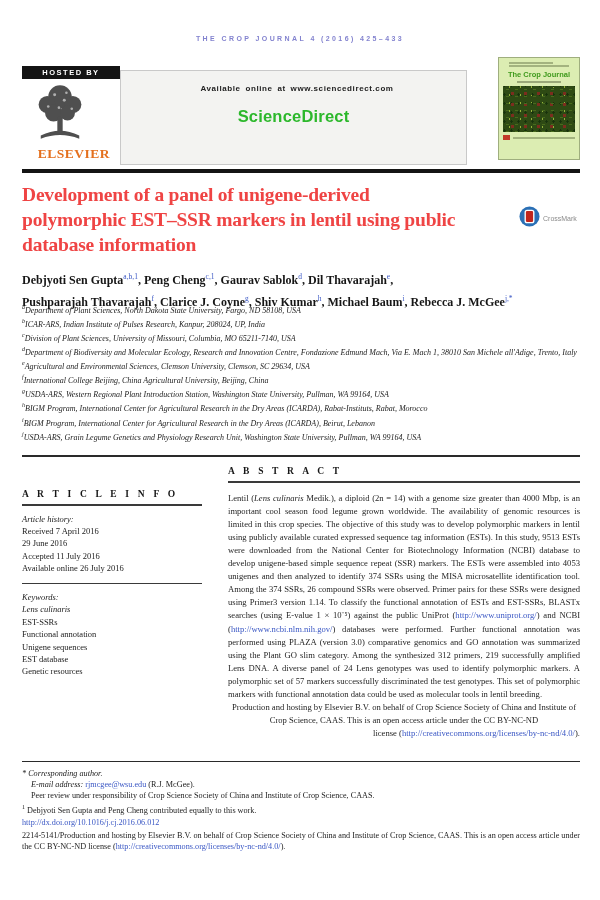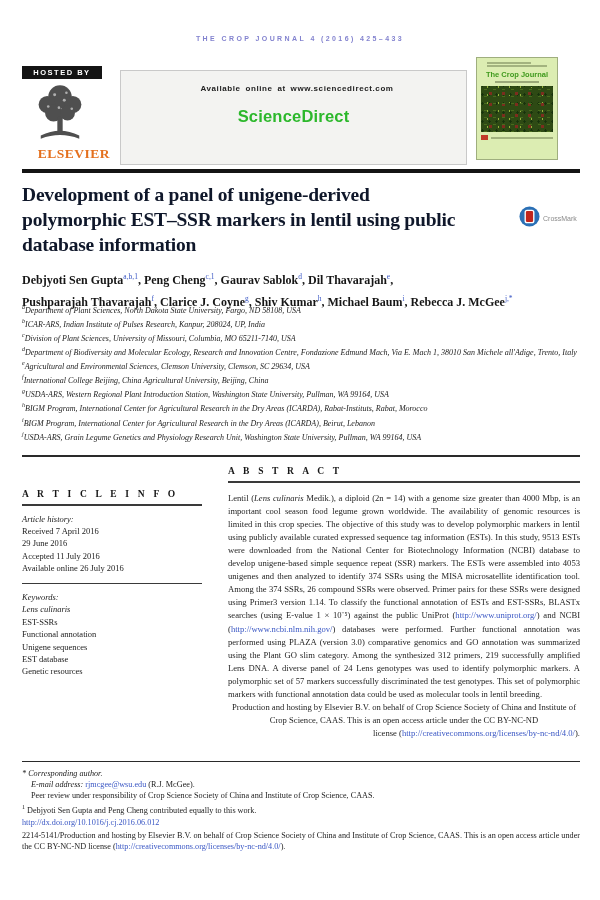--- a/index.html
+++ b/index.html
@@ -10,52 +10,52 @@
   html,body{width:600px;height:900px;}
   body{background:#fff; font-family:"Liberation Serif", serif; color:#1c1c1c; position:relative; overflow:hidden;}
   .abs{position:absolute;}
 
   
   .journal-line{top:35px; left:0; width:600px; text-align:center;
     font-family:"Liberation Sans",sans-serif; font-size:7px; font-weight:bold;
     letter-spacing:2.4px; color:var(--headerblue);}
 
   
-  .hosted-box{left:22px; top:66px; width:80px; height:13px; background:#141414; color:#fff;
+  .hosted-box{left:22px; top:66px; width:98px; height:13px; background:#141414; color:#fff;
     font-family:"Liberation Sans",sans-serif; font-size:7.5px; font-weight:bold;
     letter-spacing:1.5px; text-align:center; line-height:13px;}
   .tree{left:27px; top:82px;}
   .elsevier-word{left:20px; top:146px; width:90px; text-align:right; color:var(--orange);
     font-family:"Liberation Serif",serif; font-weight:bold; font-size:13.5px; letter-spacing:.5px;}
   .sd-box{left:120px; top:70px; width:347px; height:95px; background:#f3f3f1; border:1px solid #c9c9c9; text-align:center;}
   .available{margin-top:13px; font-family:"Liberation Sans",sans-serif; font-size:8px; font-weight:bold; letter-spacing:.6px; color:#222; word-spacing:2px;margin-left:7px;}
   .sciencedirect{margin-top:14px; font-family:"Liberation Sans",sans-serif; font-size:16.5px; font-weight:bold; color:var(--sdgreen); letter-spacing:.2px;}
 
   
-  .cover{left:476px; top:57px; width:82px; height:103px; background:var(--covergreen); border:1px solid #9fae7e; padding:3px 4px;}
+  .cover{left:498px; top:57px; width:82px; height:103px; background:var(--covergreen); border:1px solid #9fae7e; padding:3px 4px;}
   .cover-bar{height:2px; background:#8a9a6a; margin:1px 6px; opacity:.7;}
   .cover-bar.short{margin:1px 22px 1px 6px;}
   .cover-title{font-family:"Liberation Sans",sans-serif; font-weight:bold; font-size:7.5px; color:var(--covertitle); text-align:center; margin-top:3px;}
   .cover-sub{height:2px; background:#9aa878; margin:2px 14px;}
   .cover-photo{height:46px; margin-top:3px; background-color:#2e4a14;
     background-image:
       radial-gradient(#486b1d 16%, transparent 17%),
       radial-gradient(#7c2d1e 18%, transparent 19%),
       radial-gradient(#17320c 20%, transparent 21%),
       radial-gradient(#94b23c 10%, transparent 11%);
     background-size:9px 7px, 13px 11px, 7px 9px, 11px 8px;
     background-position:0 0, 3px 2px, 5px 4px, 1px 5px;}
   .cover-foot{display:flex; align-items:center; gap:3px; margin-top:3px;}
   .cover-chip{width:7px; height:5px; background:#c23a2a;}
   .cover-foot .cover-bar{flex:1; margin:0;}
 
   .thick-rule{left:22px; top:169px; width:558px; height:4px; background:#141414;}
 
   
-  .title{left:22px; top:182px; width:505px; font-weight:bold; font-size:19.5px; line-height:25px; color:#0f172a; letter-spacing:-.2px;}
+  .title{left:22px; top:182px; width:505px; font-weight:bold; font-size:19.5px; line-height:25px; color:#ef4444; letter-spacing:-.2px;}
   .title div{white-space:nowrap;}
   .crossmark{left:519px; top:206px; width:60px; display:flex; align-items:center; gap:3px;}
   .crossmark-label{font-family:"Liberation Sans",sans-serif; font-size:7px; color:#8a8a8a;}
 
   
   .authors{left:22px; top:268px; width:558px; font-size:12px; font-weight:bold; line-height:17.5px; color:#161616;}
   .authors sup{color:var(--link); font-weight:normal; font-size:7.5px;}
 
   
   .affils{left:22px; top:302px; width:558px; font-style:italic; font-size:8px; line-height:11.4px; color:#222;}

